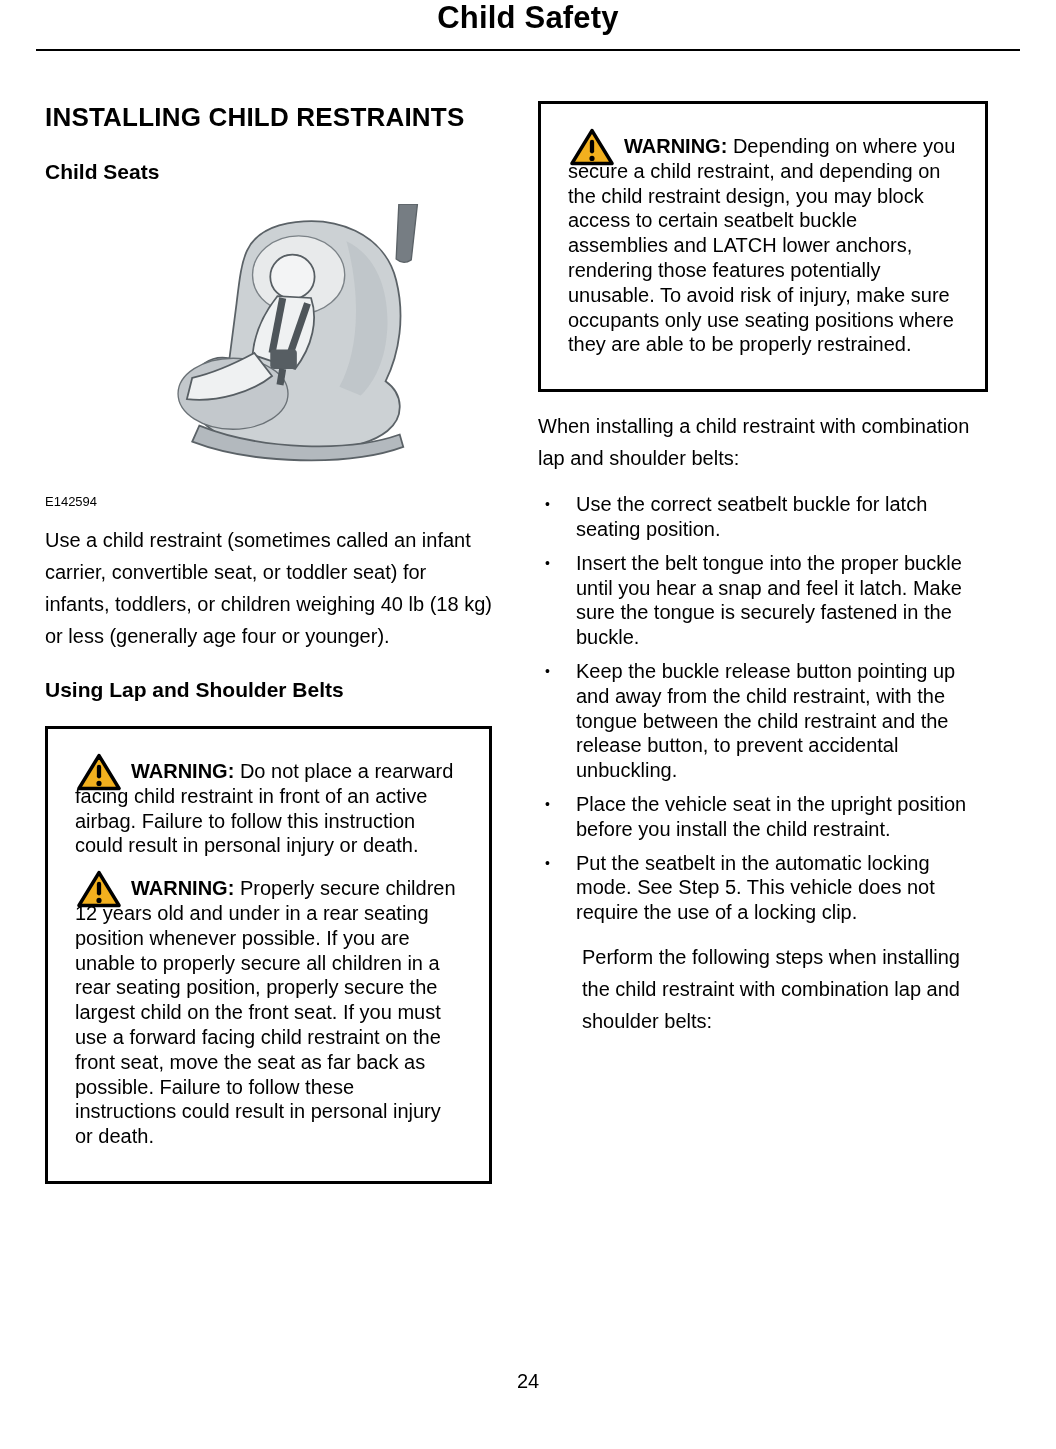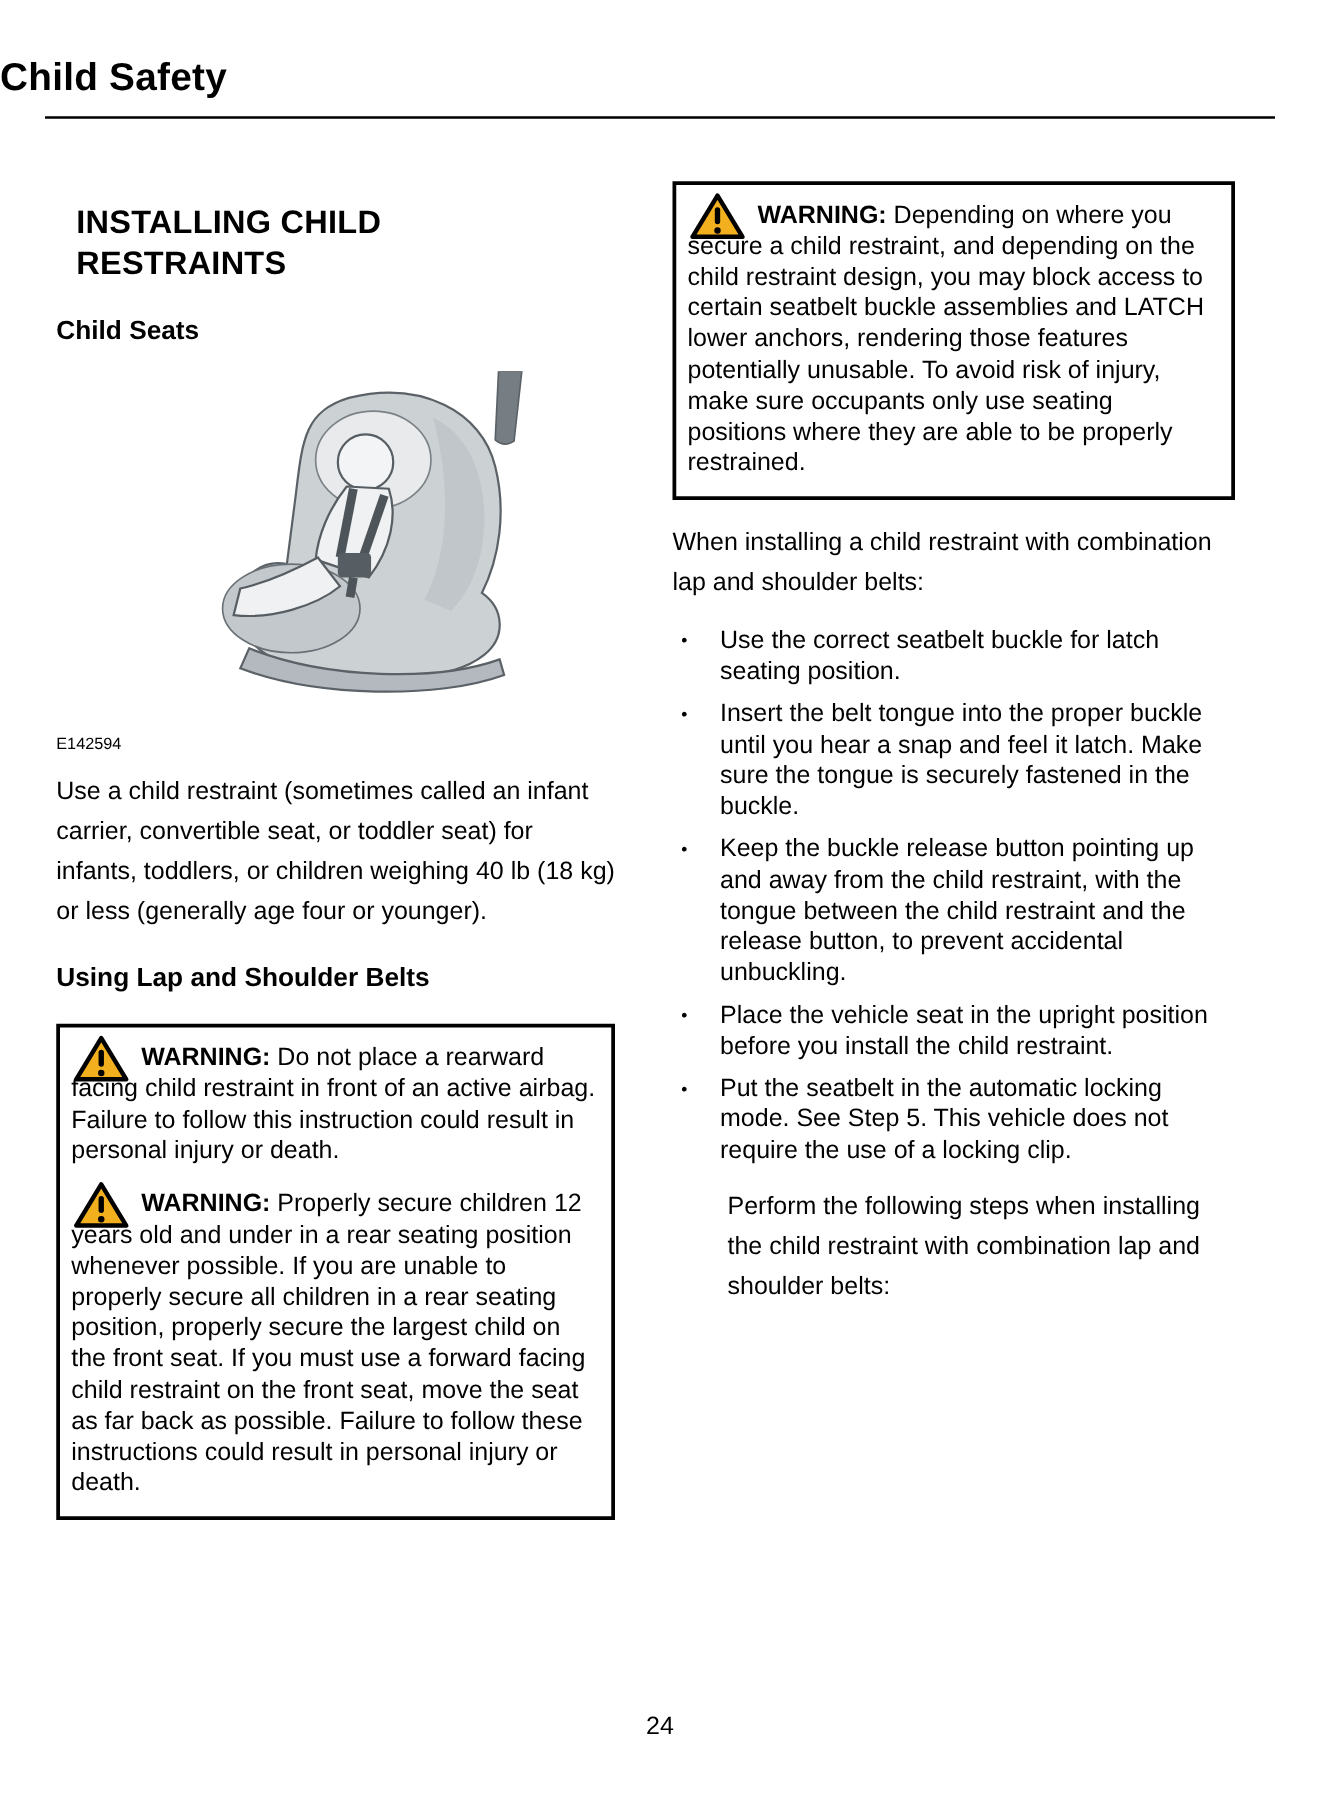--- a/index.html
+++ b/index.html
@@ -5,39 +5,39 @@
   * { box-sizing: border-box; }
   html, body { margin: 0; padding: 0; }
   body {
     width: 1056px; height: 1449px;
     background: #ffffff; color: #000;
     font-family: "Liberation Sans", "DejaVu Sans", sans-serif;
     -webkit-font-smoothing: antialiased;
   }
   .page { position: relative; width: 1056px; height: 1449px; overflow: hidden; background:#fff; }
 
-  .header { padding-top: 44px; }
+  .header { text-align: center; }
   .page-title { margin: 0; font-size: 31px; font-weight: 700; letter-spacing: 0.2px; }
   .title-rule { border: 0; border-top: 2px solid #000; margin: 13px 36px 0 36px; }
 
   .columns { display: flex; margin: 50px 45px 0 45px; gap: 46px; }
   .col-left  { width: 447px; flex: 0 0 447px; }
   .col-right { width: 450px; flex: 0 0 450px; }
 
-  .section-title { margin: 16px; font-size: 26px; line-height: 33px; font-weight: 700; letter-spacing: 0.2px; }
+  .section-title { margin: 0; font-size: 26px; line-height: 33px; font-weight: 700; letter-spacing: 0.2px; }
   .sub-heading   { margin: 26px 0 0 0; font-size: 21px; font-weight: 700; }
 
   .body-para { margin: 14px 0 0 0; font-size: 20px; line-height: 32px; }
 
   .figure { margin-top: 20px; }
   .figure-art { display: block; margin-left: 92px; }
   .figure-caption { margin-top: 24px; font-size: 13px; line-height: 16px; }
 
   .warning-box { border: 3px solid #000; margin-top: 24px; padding: 12px 11px 14px 9px; }
-  .warning-para { position: relative; margin: 0; font-size: 20px; line-height: 24.8px; text-indent: 56px; }
+  .warning-para { position: relative; margin: 18px; font-size: 20px; line-height: 24.8px; text-indent: 56px; }
   .warning-para + .warning-para { margin-top: 18px; }
   .warn-icon { position: absolute; left: 1px; top: -7px; width: 46px; height: 40px; text-indent: 0; }
   .warn-label { font-weight: 700; }
 
   .bullets { list-style: none; margin: 18px 0 0 0; padding: 0; }
   .bullets li { display: flex; margin-top: 9px; font-size: 20px; line-height: 24.8px; }
   .bullet-marker { flex: 0 0 38px; width: 38px; padding-left: 7px; font-size: 14px; line-height: 24.8px; }
   .bullet-text { flex: 1; }
 
   .closing-para { margin-top: 16px; margin-left: 44px; }

